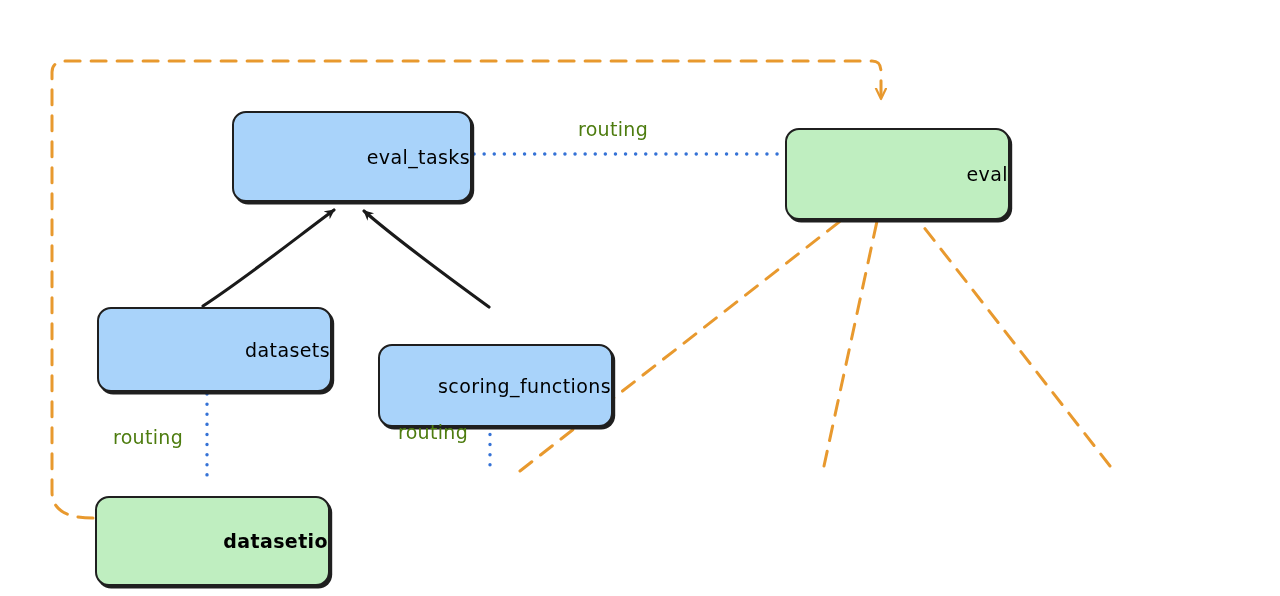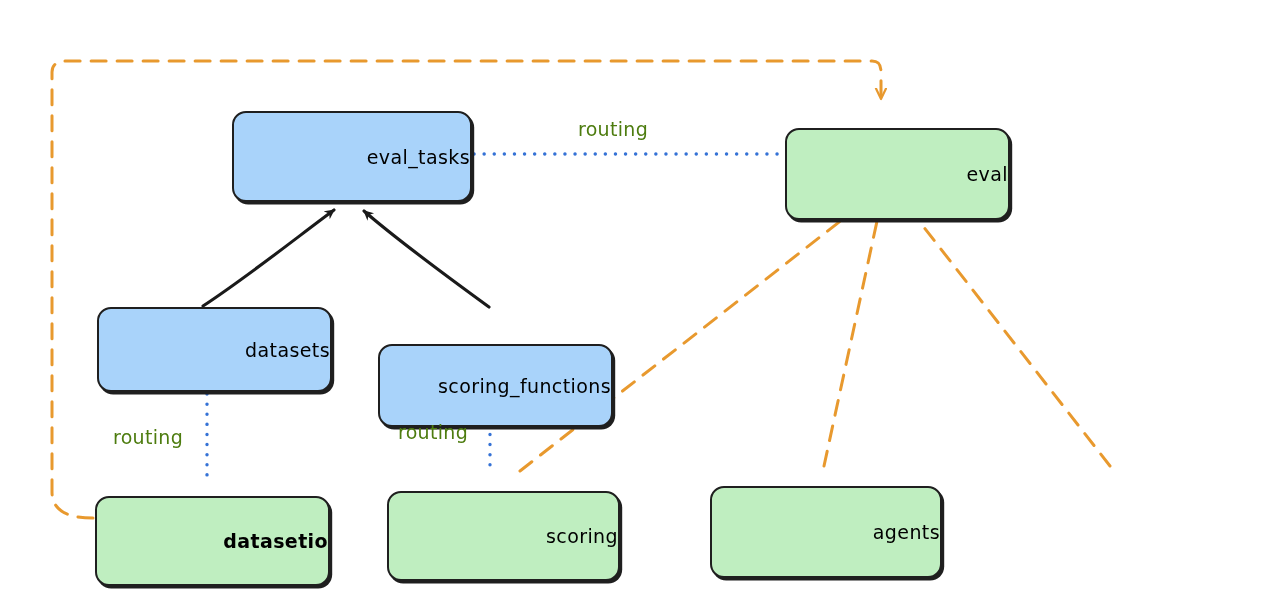--- a/index.html
+++ b/index.html
@@ -106,24 +106,18 @@
     </div>
   <div class="node blue" style="left: 97px; top: 307px; width: 235px; height: 85px;">
       <span>datasets</span>
     </div>
   <div class="node blue" style="left: 378px; top: 308px; width: 235px; height: 83px; margin-top: 36px;">
       <span>scoring_functions</span>
     </div>
   <div class="node green" style="left: 95px; top: 478px; width: 235px; height: 90px; font-weight: bold;">
       <span>datasetio</span>
     </div>
-  <div class="node green" style="left: 387px; top: 473px; width: 233px; height: 90px;">
-      <span>scoring</span>
-    </div>
-  <div class="node green" style="left: 710px; top: 468px; width: 232px; height: 92px;">
-      <span>agents</span>
-    </div>
 
   <div class="edge-label" style="left: 578px; top: 118px;">routing</div>
   <div class="edge-label" style="left: 113px; top: 426px;">routing</div>
   <div class="edge-label" style="left: 398px; top: 421px;">routing</div>
 
 </div>
 
 </body></html>

